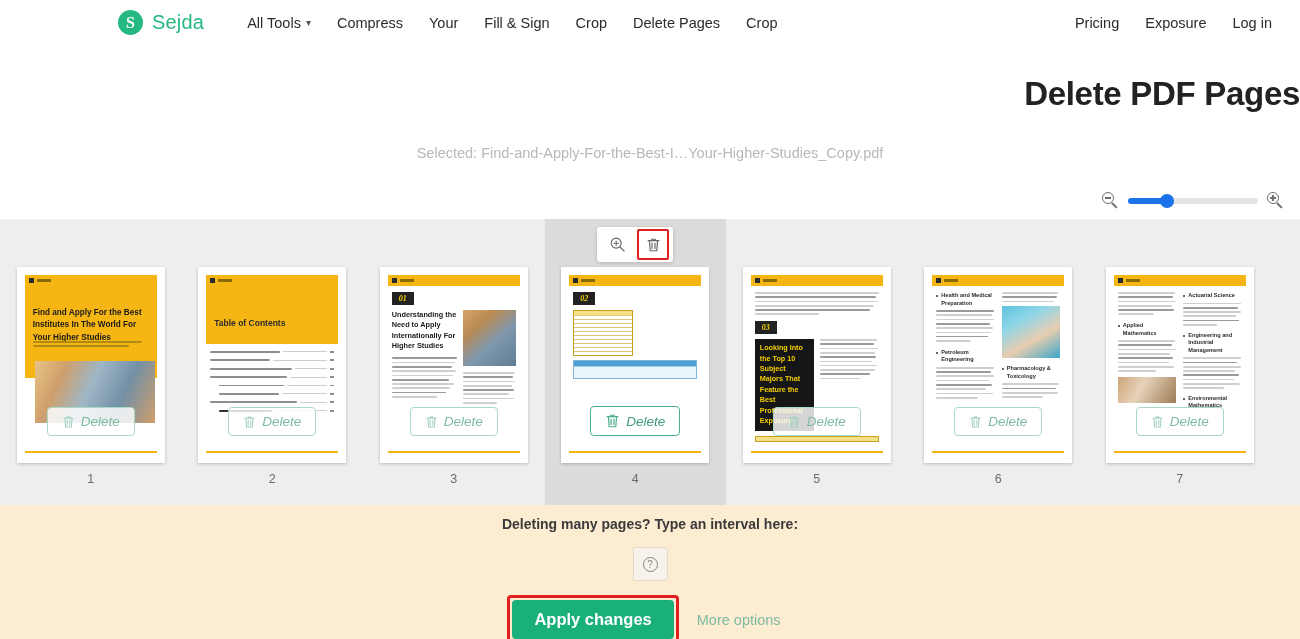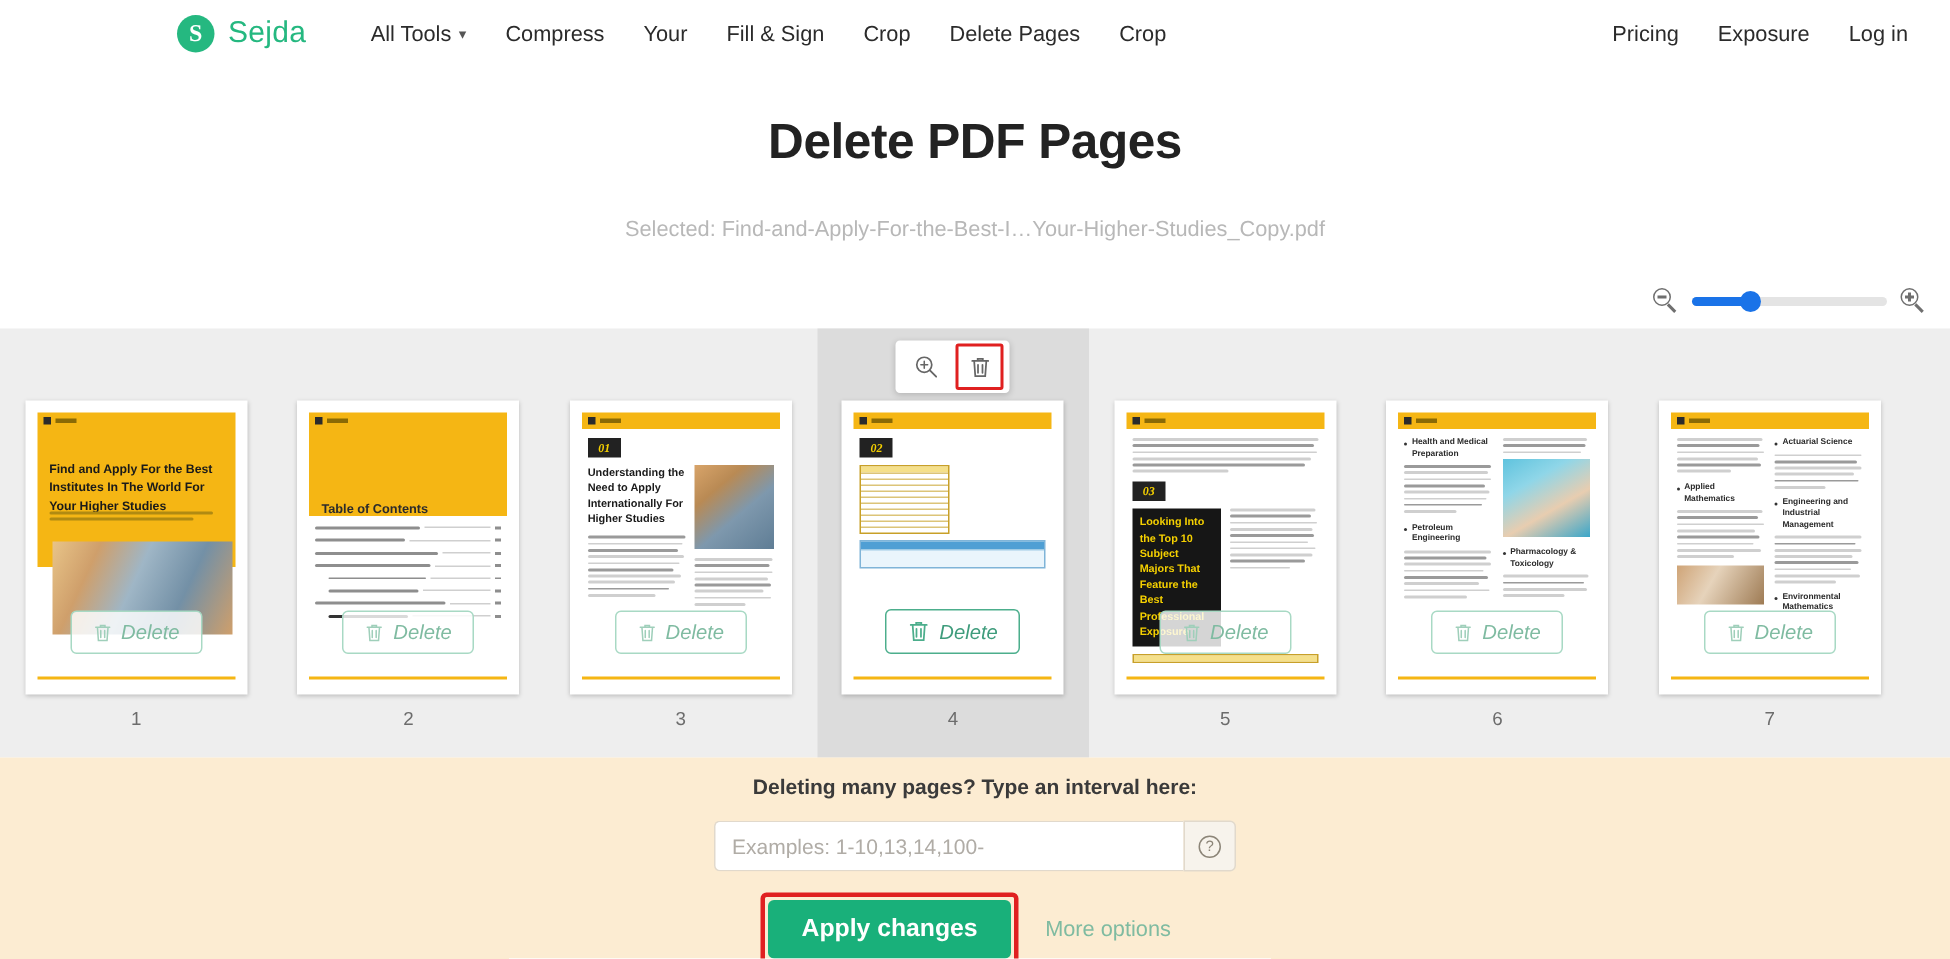--- a/index.html
+++ b/index.html
@@ -35,21 +35,21 @@
   .nav-link {
     font-size:14.5px; color:#2b2b2b; cursor:pointer; white-space:nowrap;
     display:flex; align-items:center; gap:5px;
   }
   .caret { font-size:10px; color:#555; }
   .nav-right { display:flex; align-items:center; gap:26px; margin-left:auto; }
 
   
   .hero { text-align:center; padding-top:30px; }
   .hero h1 {
-    margin:0; font-size:33px; font-weight:bold; color:#222; letter-spacing:-.3px;
+    margin:0; font-size:33px; font-weight:bold; color:#222; letter-spacing:-.3px;text-align:right;
   }
   .hero h2 {
     margin:10px 0 0; font-size:23px; font-weight:normal; color:#b3b3b3;
   }
   .selected-file {
     margin-top:32px; font-size:14.5px; color:#b8b8b8;
   }
 
   
   .zoom-bar {
@@ -147,21 +147,21 @@
   }
   .cover-sub { position:absolute; top:74px; left:16px; right:18px; }
   .cover-photo {
     position:absolute; top:94px; left:18px; right:10px; height:62px;
     background:linear-gradient(115deg,#e8c488 0%,#cf9f6b 22%,#9fb6c6 45%,#7390a6 70%,#cf9f6b 100%);
   }
 
   
   .toc-band { position:absolute; top:19px; left:8px; right:8px; height:58px; background:#f5b614; }
   .toc-title {
-    position:absolute; top:67px; left:16px;
+    position:absolute; top:51px; left:16px;
     font-size:8.5px; font-weight:bold; color:#2b2b2b;
   }
   .toc-rows { position:absolute; top:84px; left:12px; right:12px; }
   .toc-row { display:flex; align-items:center; gap:3px; margin-bottom:6.5px; }
   .toc-row .txt { height:1.9px; background:#8e8e8e; border-radius:1px; }
   .toc-row .dots { flex:1; height:1px; background:#cfcfcf; }
   .toc-row .pn { width:4px; height:1.9px; background:#8e8e8e; }
 
   
   .del-btn {
@@ -653,21 +653,20 @@
     </div>
     <div class="pg-num">7</div>
   </div>
 
 </div>
 
 <div class="bottom">
   <div class="interval-label">Deleting many pages? Type an interval here:</div>
 
   <div class="interval-wrap">
-    <input class="interval-input" type="text" placeholder="Examples: 1-10,13,14,100-" value="" style="">
     <div class="help-btn">
       <span class="help-circ">?</span>
     </div>
   </div>
 
   <div class="actions">
     <div class="apply-wrap">
       <button class="apply-btn">Apply changes</button>
     </div>
     <div class="more-opts">More options</div>

